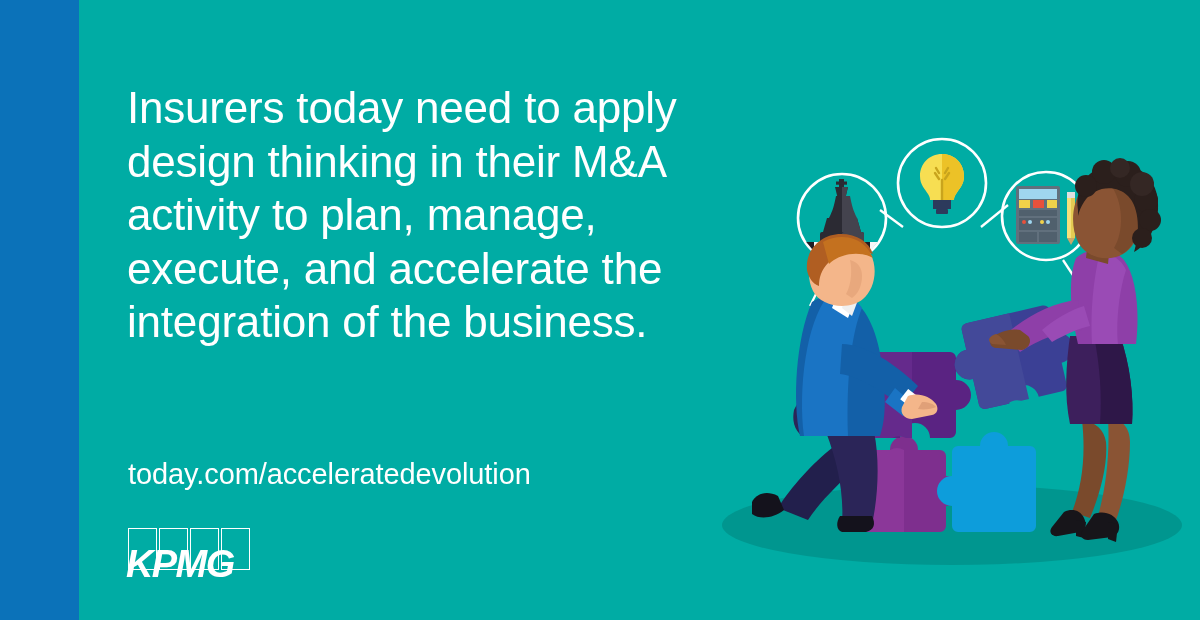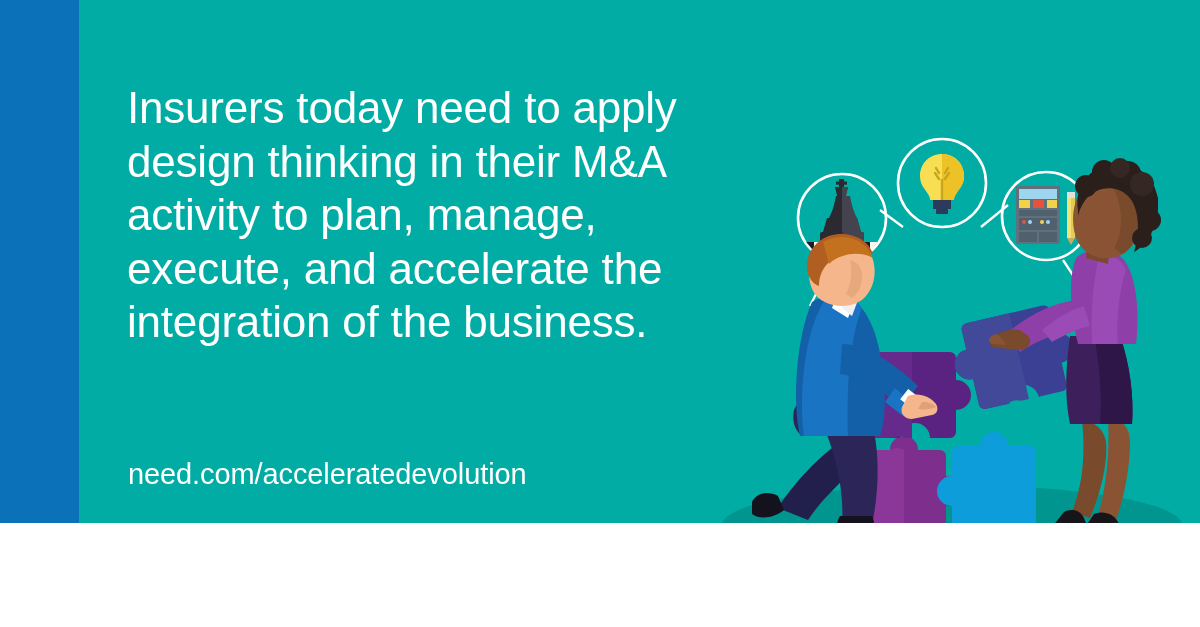--- a/index.html
+++ b/index.html
@@ -6,21 +6,21 @@
   html, body {
     margin: 0;
     padding: 0;
     background: #ffffff;
   }
   * { box-sizing: border-box; }
 
   .card {
     position: relative;
     width: 1200px;
-    height: 523px;
+    height: 620px;
     overflow: hidden;
     background: #be185d;
     font-family: "Liberation Sans", sans-serif;
   }
 
   
   .accent-bar {
     position: absolute;
     left: 0; top: 0;
     width: 79px;
@@ -117,21 +117,21 @@
 
   <div class="accent-bar"></div>
   <div class="teal-field"></div>
 
   <div class="headline">Insurers today need to apply
 design thinking in their M&amp;A
 activity to plan, manage,
 execute, and accelerate the
 integration of the business.</div>
 
-  <div class="url">need.com/acceleratedevolution</div>
+  <div class="url">today.com/acceleratedevolution</div>
 
   <div class="logo">
     <div class="logo-boxes">
       <i></i>
       <i></i>
       <i></i>
       <i></i>
     </div>
     <div class="logo-word">KPMG</div>
   </div>

